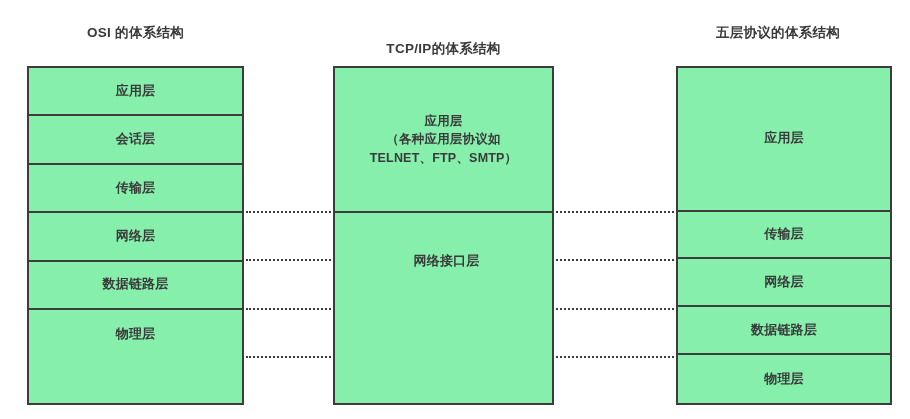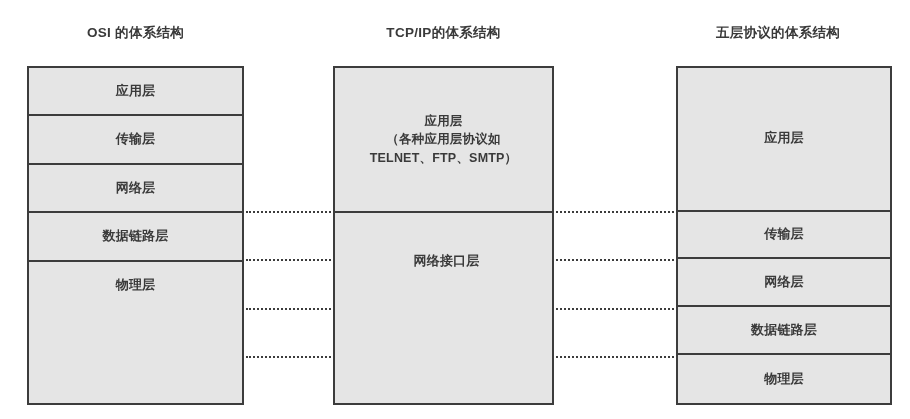--- a/index.html
+++ b/index.html
@@ -27,33 +27,33 @@
     text-align: center;
     font-size: 13.5px;
     font-weight: bold;
     color: #3a3a3a;
     letter-spacing: 0.3px;
     white-space: nowrap;
     top: 33px;
     transform: translateY(-50%);
   }
   #title-osi   { left: 27px;  width: 217px; }
-  #title-tcpip { left: 333px; width: 221px; }
+  #title-tcpip { left: 333px; width: 221px; margin-top: 16px; }
   #title-five  { left: 670px; width: 216px; }
 
   
   .stack {
     position: absolute;
     top: 66px;
     height: 339px;
     box-sizing: border-box;
     border: 2px solid #3c3c3c;
     display: flex;
     flex-direction: column;
-    background: #e5e5e5;
+    background: #86efac;
   }
   #stack-osi   { left: 27px;  width: 217px; }
   #stack-tcpip { left: 333px; width: 221px; }
   #stack-five  { left: 676px; width: 216px; }
 
   .layer {
     box-sizing: border-box;
     border-bottom: 2px solid #3c3c3c;
     display: flex;
     align-items: center;
@@ -95,20 +95,21 @@
 <body>
 
 <div id="diagram">
 
   <div class="col-title" id="title-osi">OSI 的体系结构</div>
   <div class="col-title" id="title-tcpip">TCP/IP的体系结构</div>
   <div class="col-title" id="title-five">五层协议的体系结构</div>
 
   <div class="stack" id="stack-osi">
     <div class="layer h1">应用层</div>
+    <div class="layer h1">会话层</div>
     <div class="layer h1">传输层</div>
     <div class="layer h1">网络层</div>
     <div class="layer h1">数据链路层</div>
     <div class="layer h1">物理层</div>
   </div>
 
   <div class="stack" id="stack-tcpip">
     <div class="layer h3 multiline">应用层
 （各种应用层协议如
 TELNET、FTP、SMTP）</div>

